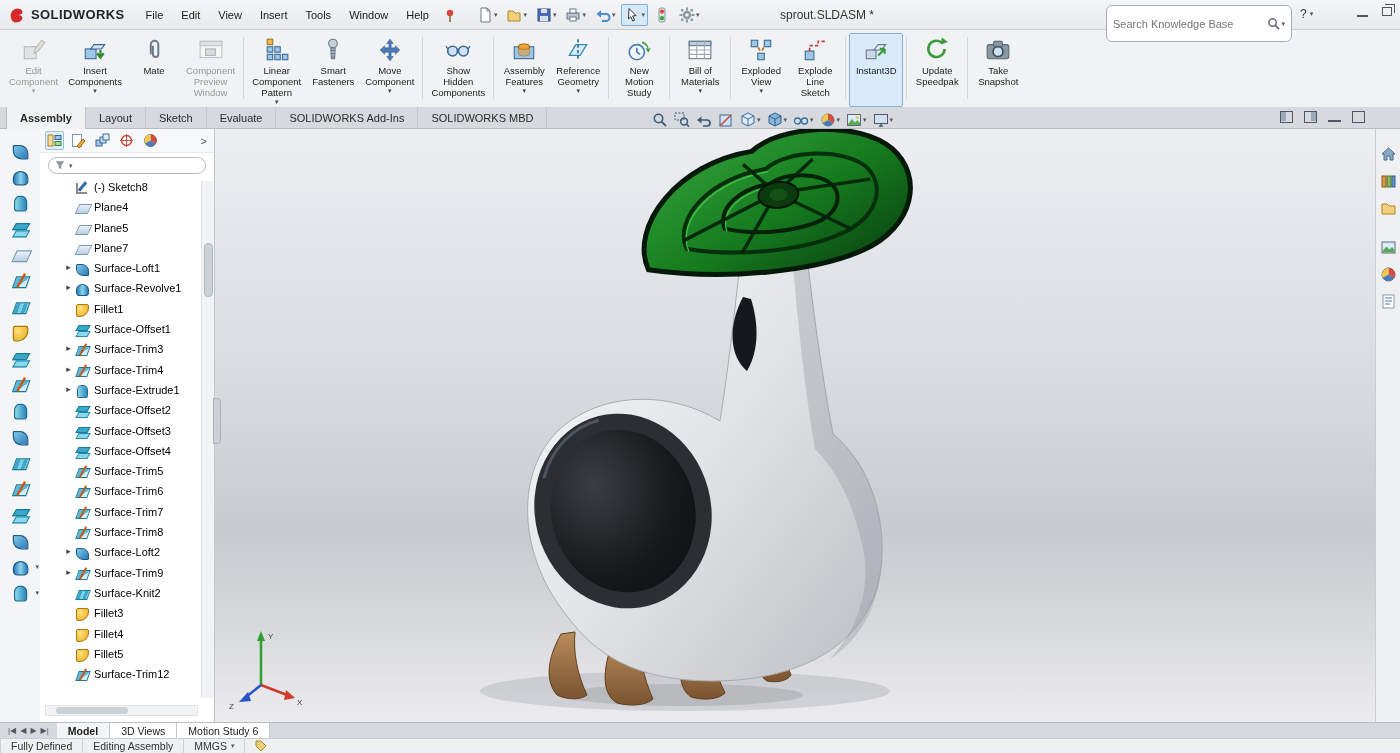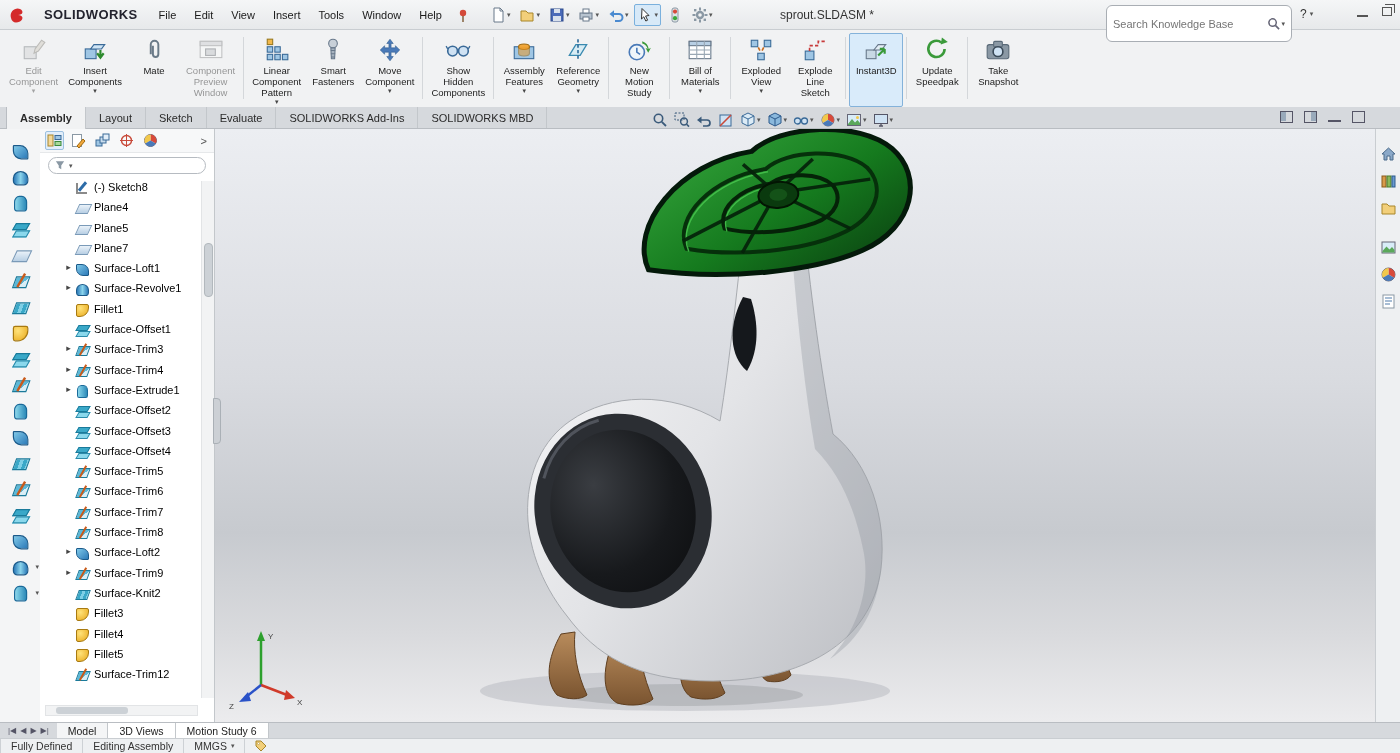--- a/index.html
+++ b/index.html
@@ -2,21 +2,21 @@
 <html><head>
 <meta charset="utf-8">
 <style>
 *{margin:0;padding:0;box-sizing:border-box}
 html,body{width:1400px;height:753px;overflow:hidden}
 body{font-family:"Liberation Sans",sans-serif;font-size:11px;color:#1a1a1a;background:#eceef0;cursor:default}
 #app{position:relative;width:1400px;height:753px;background:#eceef0}
 
 
 .titlebar{position:absolute;left:0;top:0;width:1400px;height:30px;background:linear-gradient(#f5f6f7,#e7e9eb);border-bottom:1px solid #c9cdd1;display:flex;align-items:center;z-index:10}
-.logo{display:flex;align-items:center;gap:18px;padding:0 12px 0 8px}
+.logo{display:flex;align-items:center;gap:5px;padding:0 12px 0 8px}
 .logo-text{font-weight:bold;font-size:13px;color:#23232e;letter-spacing:.4px}
 .menubar{display:flex;align-items:flex-end}
 .menu-item{padding:4px 9px}
 .pin{margin:0 6px}
 .qat{display:flex;align-items:center;margin-left:12px;gap:3px}
 .qbtn{display:flex;align-items:center;padding:2px 2px;border:1px solid transparent;border-radius:2px}
 .qbtn svg{width:16px;height:16px}
 .qcaret{font-size:7px;color:#555;margin-left:1px}
 .qbtn.pressed{background:#d7e9f8;border-color:#7ab0dd}
 .doc-title{position:absolute;left:780px;top:8px;font-size:12px;color:#333}
@@ -100,21 +100,21 @@
 
 .taskpane{position:absolute;right:0;top:129px;width:25px;height:593px;background:#eef0f2;border-left:1px solid #c9cdd1;display:flex;flex-direction:column;align-items:center;padding-top:16px;gap:8px;z-index:4}
 .tp{width:19px;height:19px;display:flex;align-items:center;justify-content:center}
 .tp svg{width:17px;height:17px}
 .tp.gap{margin-top:12px}
 
 
 .sheettabs{position:absolute;left:0;top:722px;width:1400px;height:16px;background:#d6d9dd;border-top:1px solid #b9bdc2;display:flex;align-items:stretch;font-size:10.5px;z-index:6}
 .snav{display:flex;gap:4px;padding:0 8px;color:#556;font-size:8px;align-items:center}
 .stab{padding:0 11px;display:flex;align-items:center;border-right:1px solid #c3c7cb;background:#ffffff;color:#222}
-.stab.active{background:#f4f5f6;font-weight:normal}
+.stab.active{background:#f4f5f6;font-weight:bold}
 
 
 .statusbar{position:absolute;left:0;top:738px;width:1400px;height:15px;background:#eef0f2;border-top:1px solid #c9cdd1;display:flex;align-items:center;font-size:10.5px;color:#333;z-index:6}
 .sleft{padding-left:6px;flex:1}
 .sseg{border-left:1px solid #cdd1d5;padding:0 10px;height:15px;display:flex;align-items:center;gap:4px}
 .scaret{font-size:7px;color:#555}
 </style>
 </head>
 <body>
 

